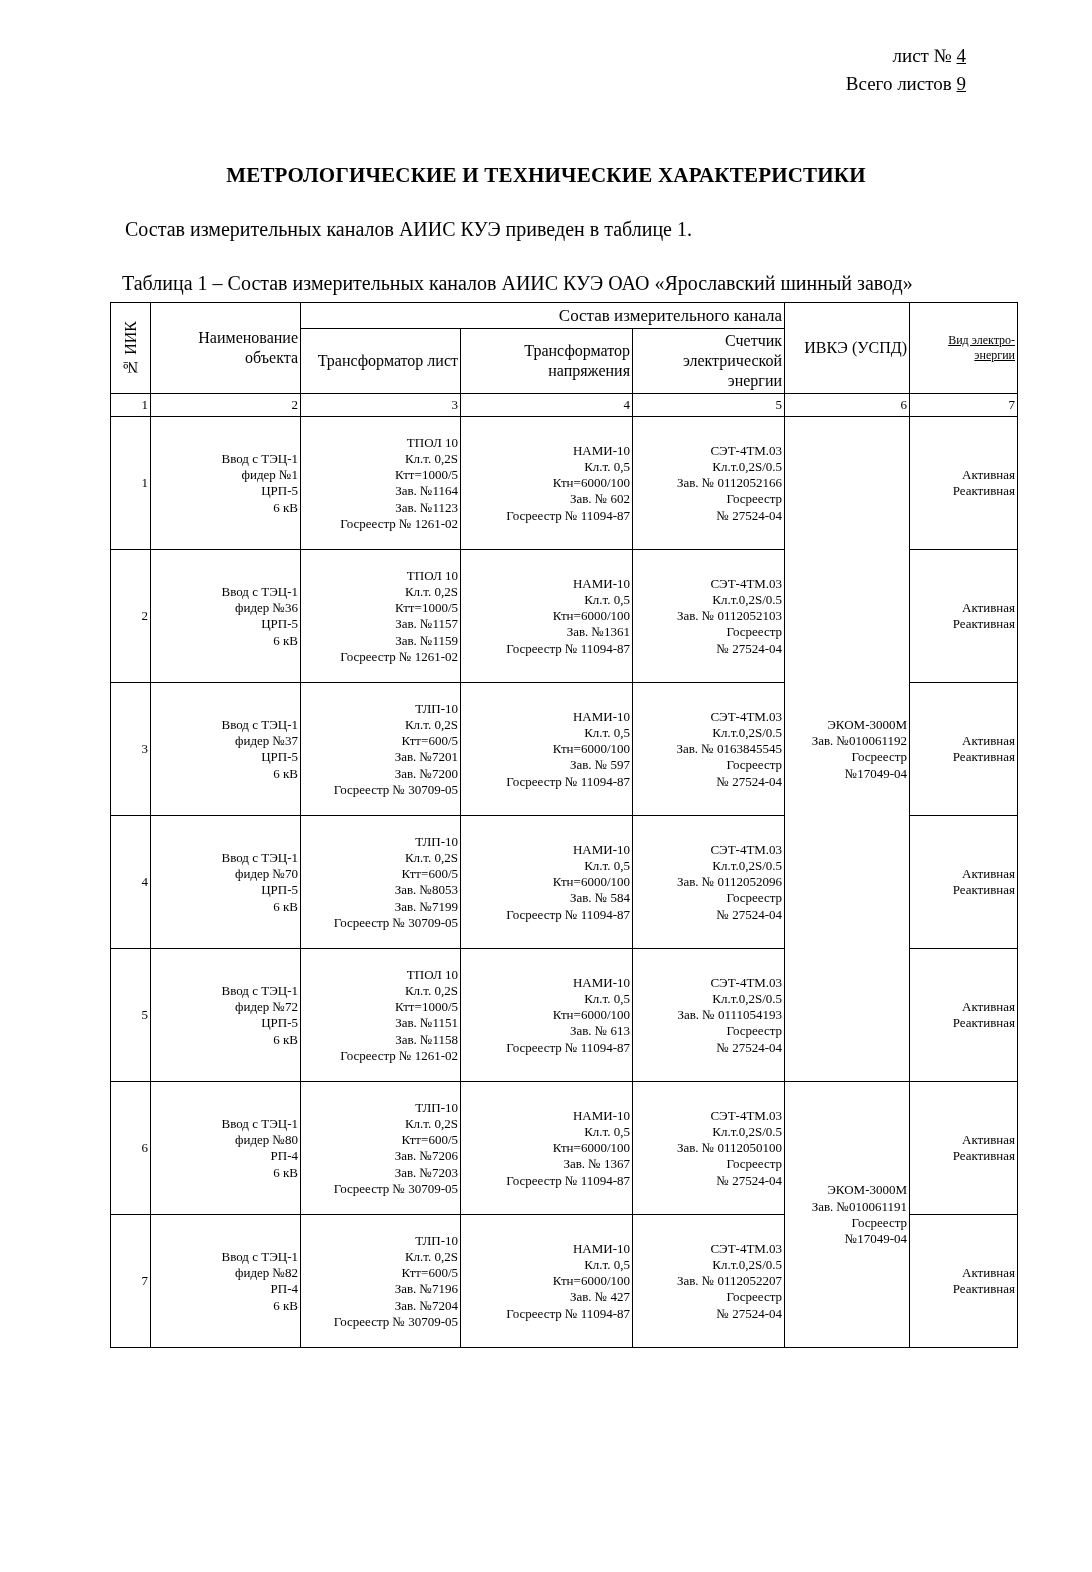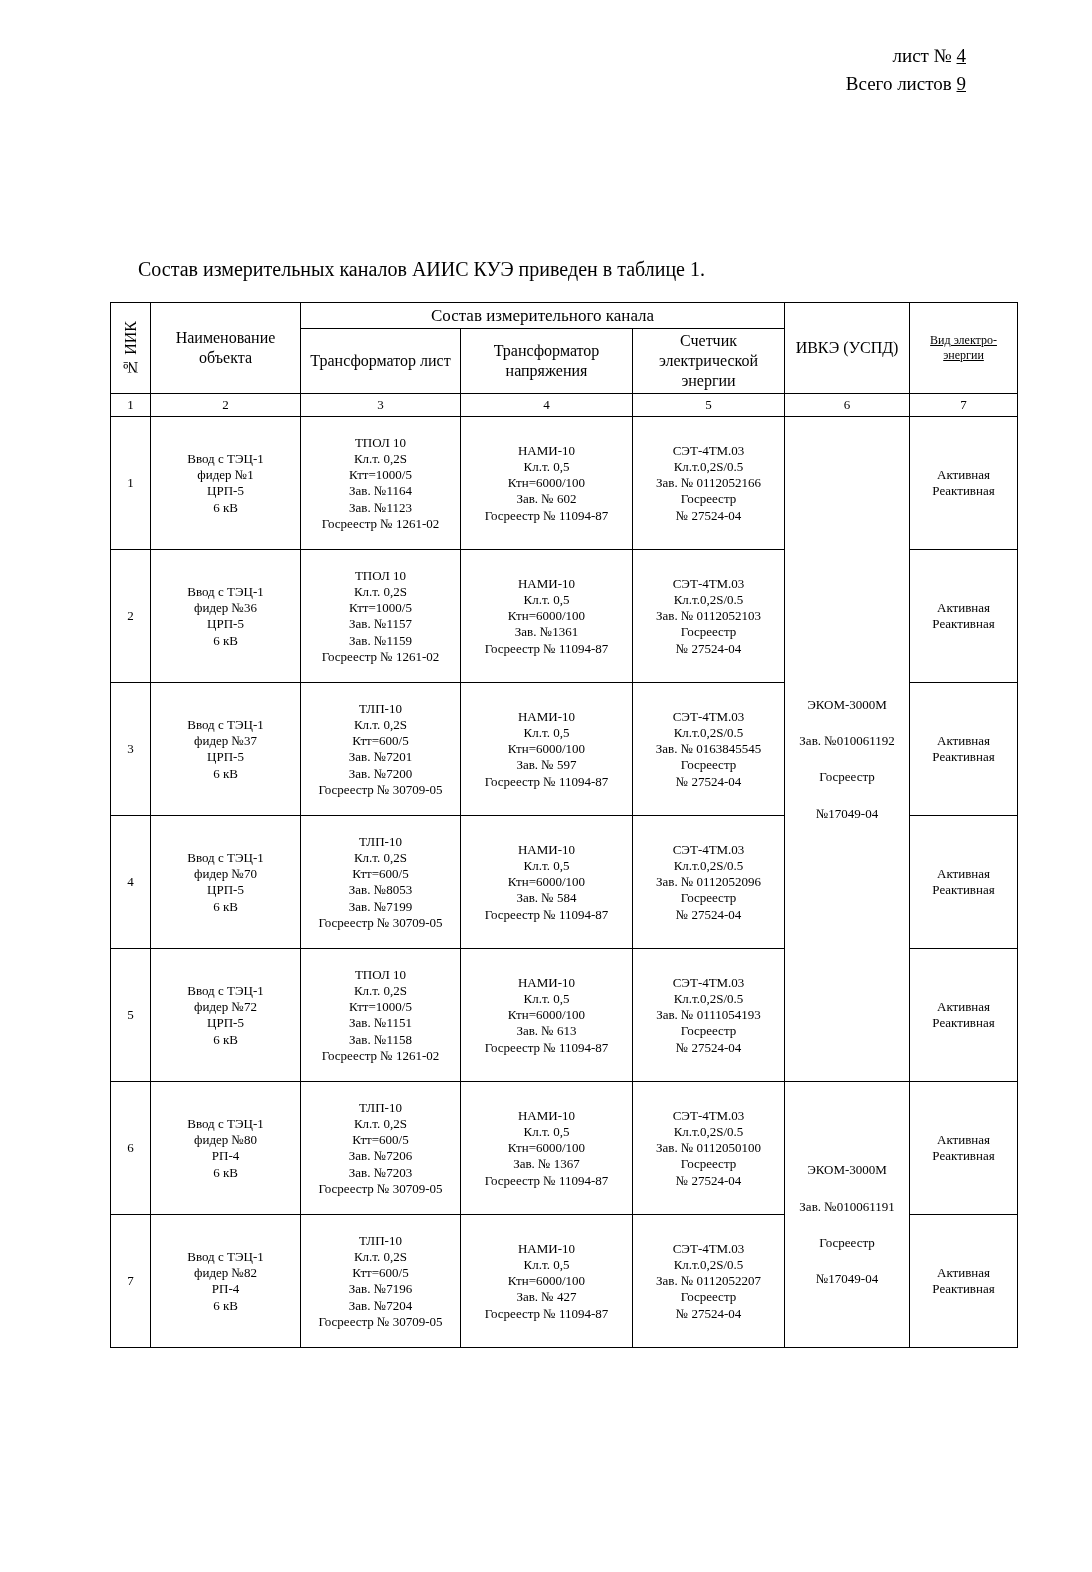--- a/index.html
+++ b/index.html
@@ -44,23 +44,22 @@
     left: 0;
     width: 1092px;
     text-align: center;
     font-size: 21px;
     font-weight: bold;
     letter-spacing: 0.2px;
   }
   .intro {
     position: absolute;
     top: 218px;
-    left: 138px;
+    left: 125px;
     font-size: 20px;
-    margin-top: 40px;
   }
   .table-caption {
     position: absolute;
     top: 272px;
     left: 122px;
     font-size: 20px;
     white-space: nowrap;
   }
   
   table.main {
@@ -68,21 +67,21 @@
     top: 302px;
     left: 110px;
     width: 872px;
     border-collapse: collapse;
     table-layout: fixed;
     font-size: 13px;
     line-height: 1.25;
   }
   table.main th, table.main td {
     border: 1px solid #000;
-    text-align: center;
+    text-align: right;
     vertical-align: middle;
     padding: 2px 2px;
   }
   table.main th {
     font-weight: normal;
   }
   .hdr-big {
     font-size: 17px;
   }
   .hdr-mid {
@@ -105,43 +104,44 @@
     padding: 1px;
   }
   .cell-lines div {
     white-space: nowrap;
   }
   td.tall {
     height: 128px;
   }
   .ivke-cell div {
     white-space: nowrap;
-    margin-top: 20px;
   }
   .col1 { width: 40px; }
   .col2 { width: 150px; }
   .col3 { width: 160px; }
   .col4 { width: 172px; }
   .col5 { width: 152px; }
   .col6 { width: 125px; }
   .col7 { width: 108px; }
 </style>
 </head>
 <body>
 
 <div class="page">
 
   <div class="sheet-header">
     <div class="line"><span>лист № </span><span class="underlined">4</span></div>
     <div class="line"><span>Всего листов </span><span class="underlined">9</span></div>
   </div>
 
+  <div class="doc-title">МЕТРОЛОГИЧЕСКИЕ И ТЕХНИЧЕСКИЕ ХАРАКТЕРИСТИКИ</div>
 
   <div class="intro">Состав измерительных каналов АИИС КУЭ  приведен в таблице 1.</div>
 
+  <div class="table-caption">Таблица 1 – Состав измерительных каналов АИИС КУЭ ОАО «Ярославский шинный завод»</div>
 
   <table class="main">
     <colgroup>
       <col class="col1">
         <col class="col2">
         <col class="col3">
         <col class="col4">
         <col class="col5">
         <col class="col6">
         <col class="col7">

